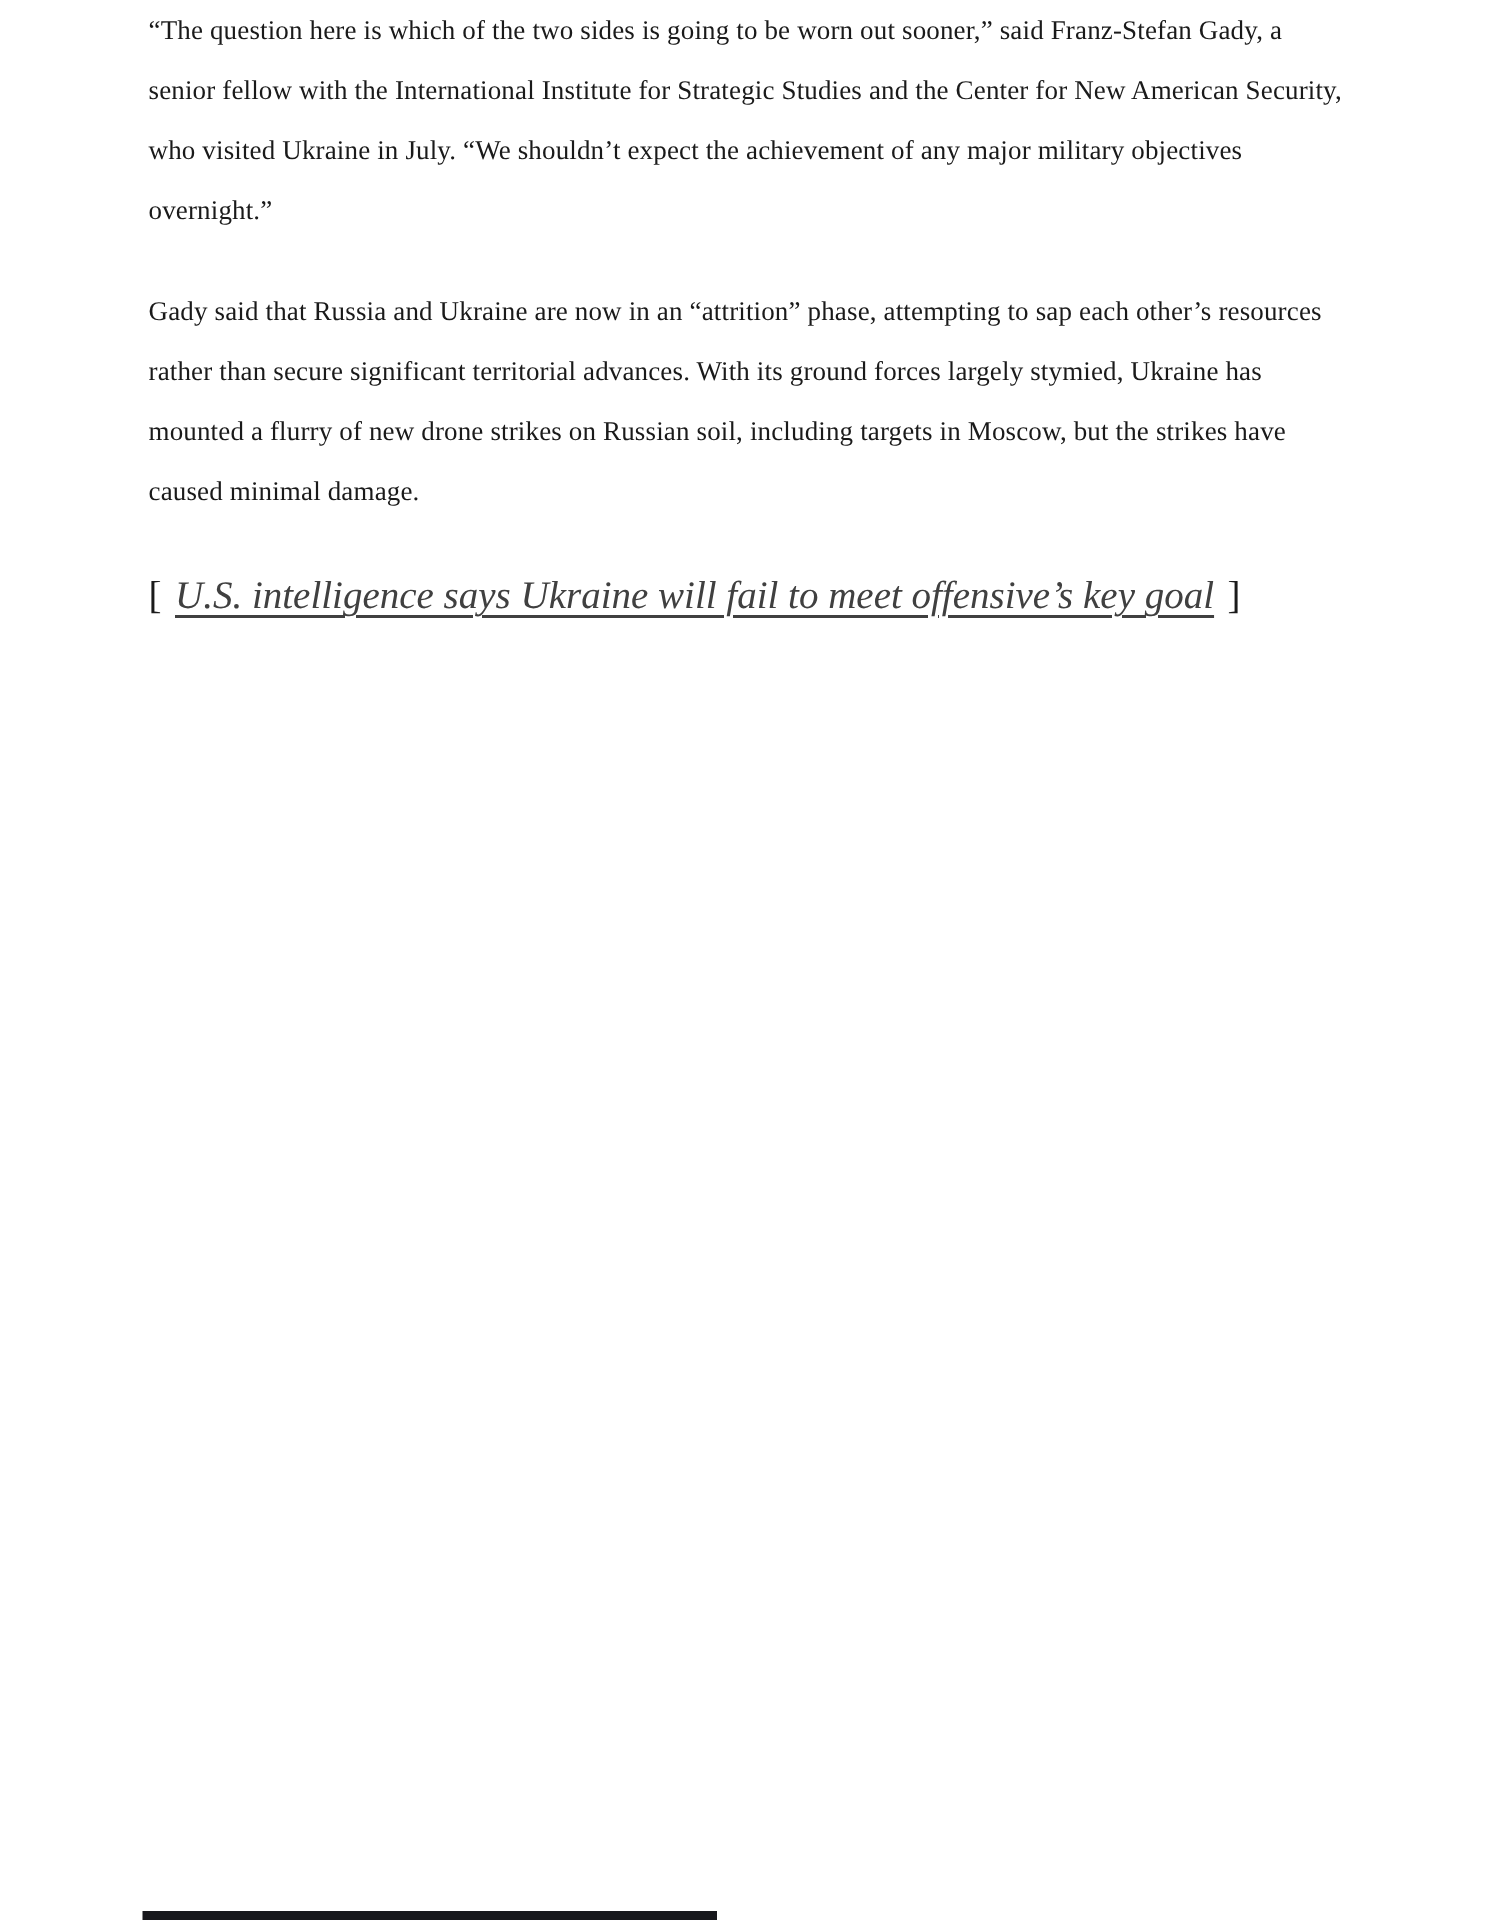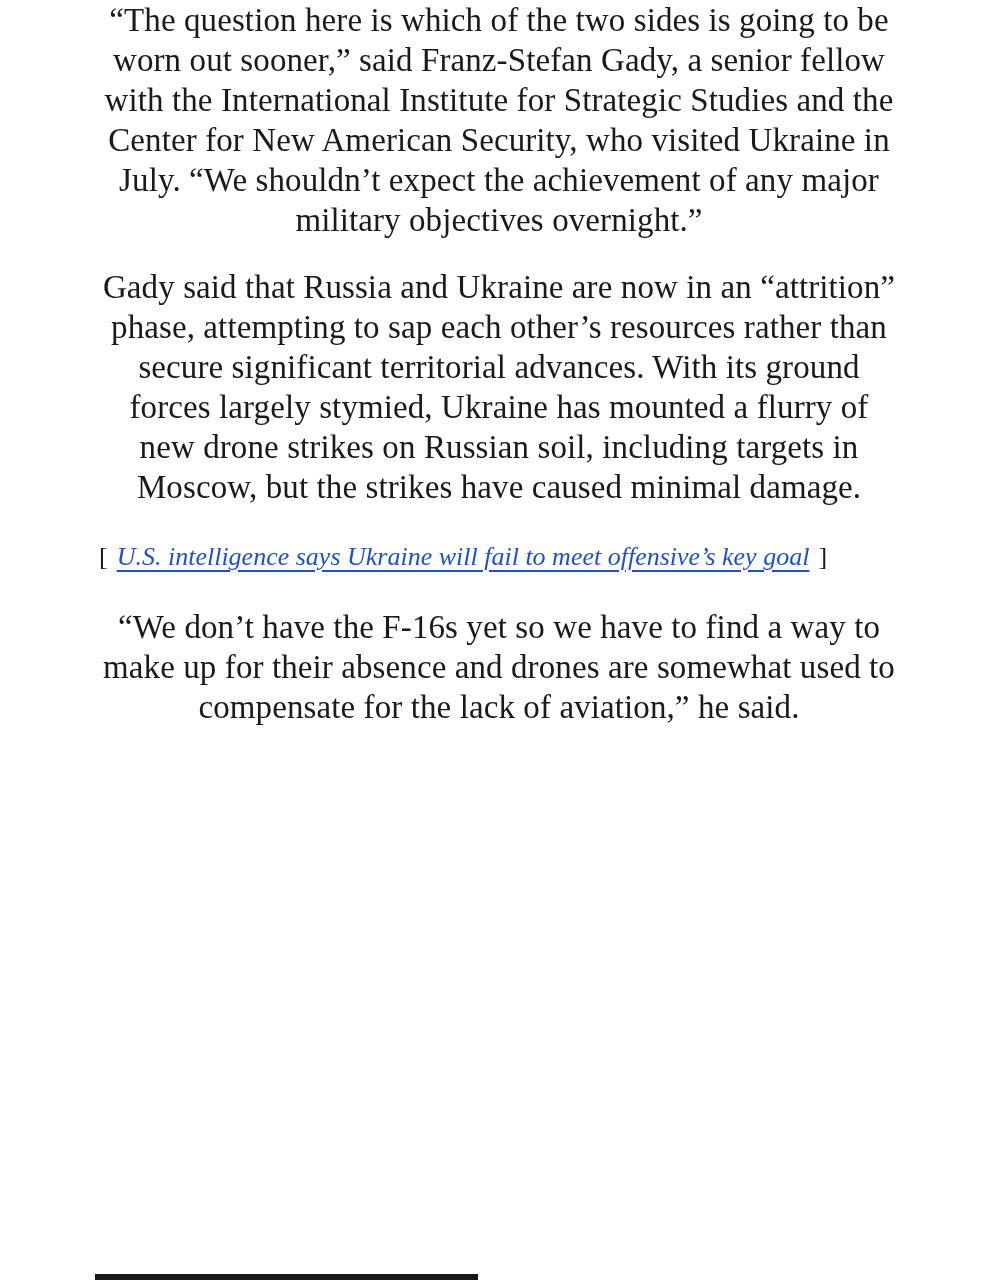--- a/index.html
+++ b/index.html
@@ -13,44 +13,43 @@
     background: #ffffff;
     font-family: "Liberation Serif", "DejaVu Serif", serif;
     color: #1a1a1a;
   }
 
   .article-body {
     padding: 0 102px 0 99px;
   }
 
   .article-body p.body-para {
-    font-size: 33px;
+    font-size: 18px;
     line-height: 40px;
     margin: 0 0 27px 0;
     letter-spacing: 0.1px;
-    text-align: center;
   }
 
   .related-line {
     font-size: 26px;
     line-height: 40px;
     margin: 30px 0 30px 0;
     white-space: nowrap;
   }
 
   .related-line .bracket {
     font-style: normal;
     color: #1a1a1a;
   }
   .related-line .bracket.open { margin-right: 9px; }
   .related-line .bracket.close { margin-left: 9px; }
 
   .related-link {
     font-style: italic;
-    color: #1d4ed8;
+    color: #404040;
     text-decoration: underline;
     text-decoration-thickness: 1.5px;
     text-underline-offset: 5px;
     cursor: pointer;
   }
 
   .bottom-partial-bar {
     position: absolute;
     left: 95px;
     bottom: 0;
@@ -68,18 +67,17 @@
 
     <p class="body-para">Gady said that Russia and Ukraine are now in an “attrition” phase, attempting to sap each other’s resources rather than secure significant territorial advances. With its ground forces largely stymied, Ukraine has mounted a flurry of new drone strikes on Russian soil, including targets in Moscow, but the strikes have caused minimal damage.</p>
 
     <p class="related-line">
       <span class="bracket open">[</span><a href="#" class="related-link">U.S. intelligence says Ukraine will fail to meet offensive’s key goal</a><span class="bracket close">]</span>
     </p>
 
 
 
 
-    <p class="body-para">“We don’t have the F-16s yet so we have to find a way to make up for their absence and drones are somewhat used to compensate for the lack of aviation,” he said.</p>
 
   </div>
 
   <div class="bottom-partial-bar" style="background: rgb(23, 24, 28);"></div>
 </div>
 
 </body></html>

